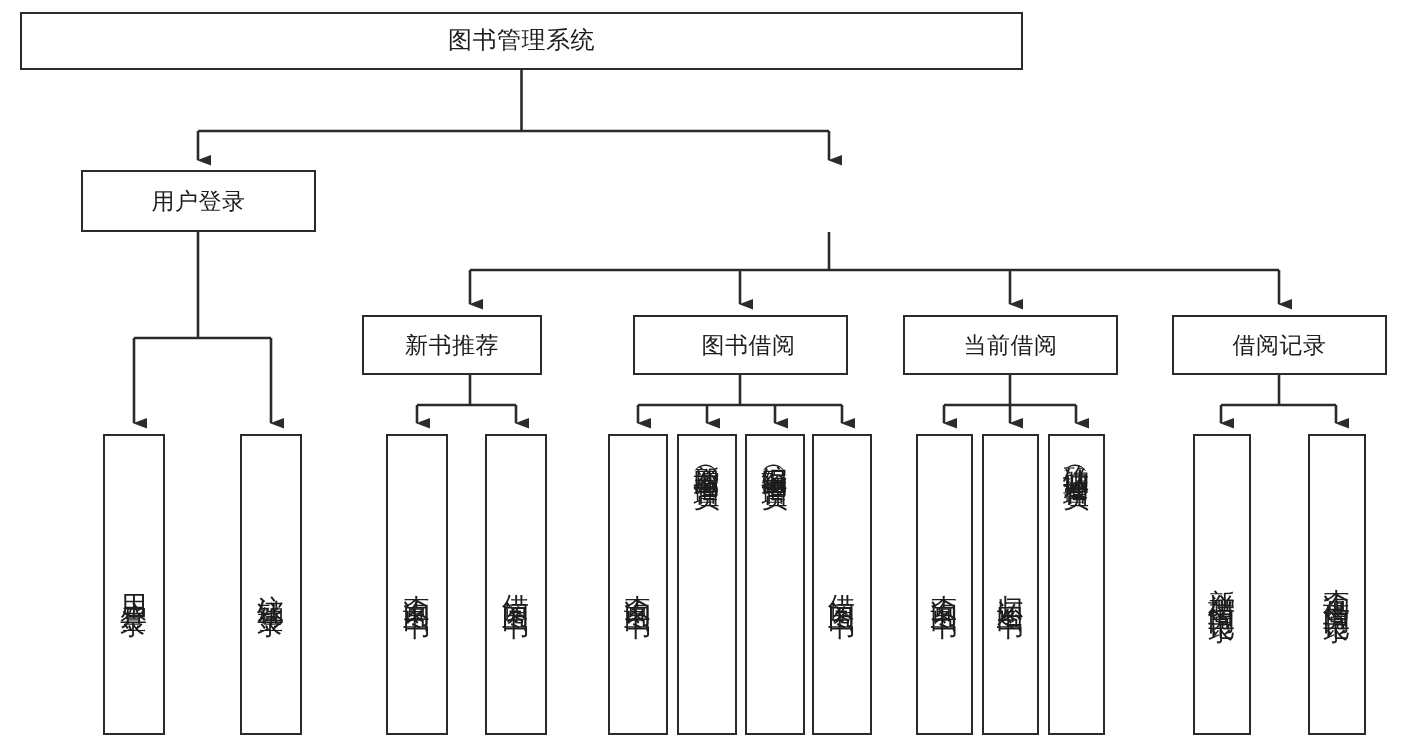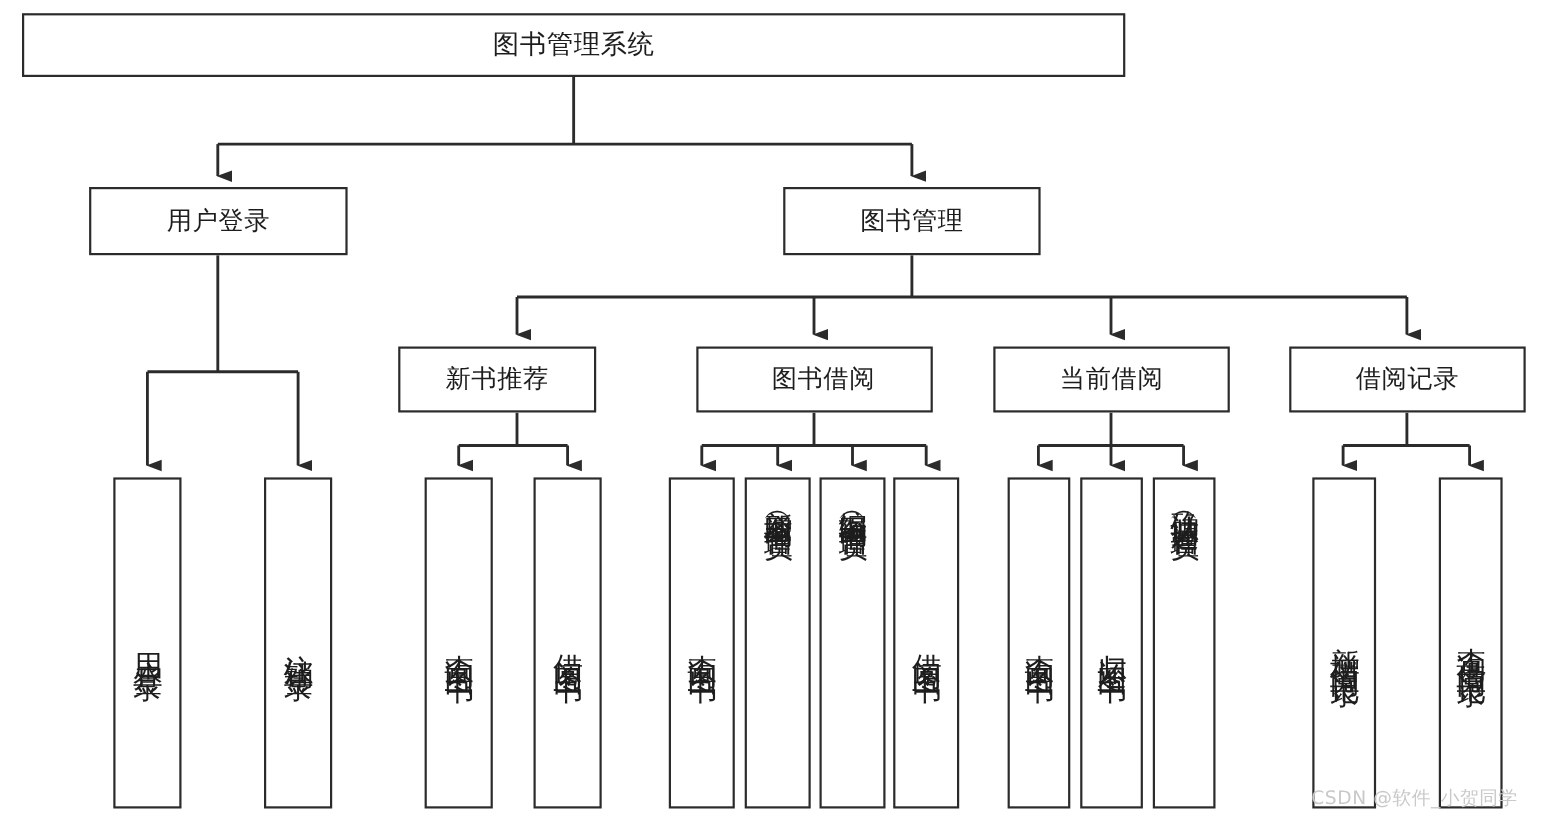--- a/index.html
+++ b/index.html
@@ -134,23 +134,20 @@
     </g>
   </svg>
 
   <div class="node root horiz" style="left:20px; top:12px; width:1003px; height:58px;">
     <span class="label">图书管理系统</span>
   </div>
 
   <div class="node horiz" style="left:81px; top:170px; width:235px; height:62px;">
     <span class="label">用户登录</span>
   </div>
-  <div class="node horiz" style="left:712px; top:170px; width:234px; height:62px;">
-    <span class="label">图书管理</span>
-  </div>
 
   <div class="node horiz" style="left:362px; top:315px; width:180px; height:60px;">
     <span class="label">新书推荐</span>
   </div>
   <div class="node horiz" style="left:633px; top:315px; width:215px; height:60px;padding-left:16px;">
     <span class="label">图书借阅</span>
   </div>
   <div class="node horiz" style="left:1172px; top:315px; width:215px; height:60px;">
     <span class="label">借阅记录</span>
   </div>
@@ -195,15 +192,14 @@
     <span class="label">确认归还（管理员）</span>
   </div>
 
   <div class="node vert centered" style="left:1193px; top:434px; width:58px; height:301px;">
     <span class="label">新增借阅记录</span>
   </div>
   <div class="node vert centered" style="left:1308px; top:434px; width:58px; height:301px;">
     <span class="label">查询借阅记录</span>
   </div>
 
-  <div class="watermark" style="left:1192px; top:714px;">CSDN @软件_小贺同学</div>
 
 </div>
 
 </body></html>

